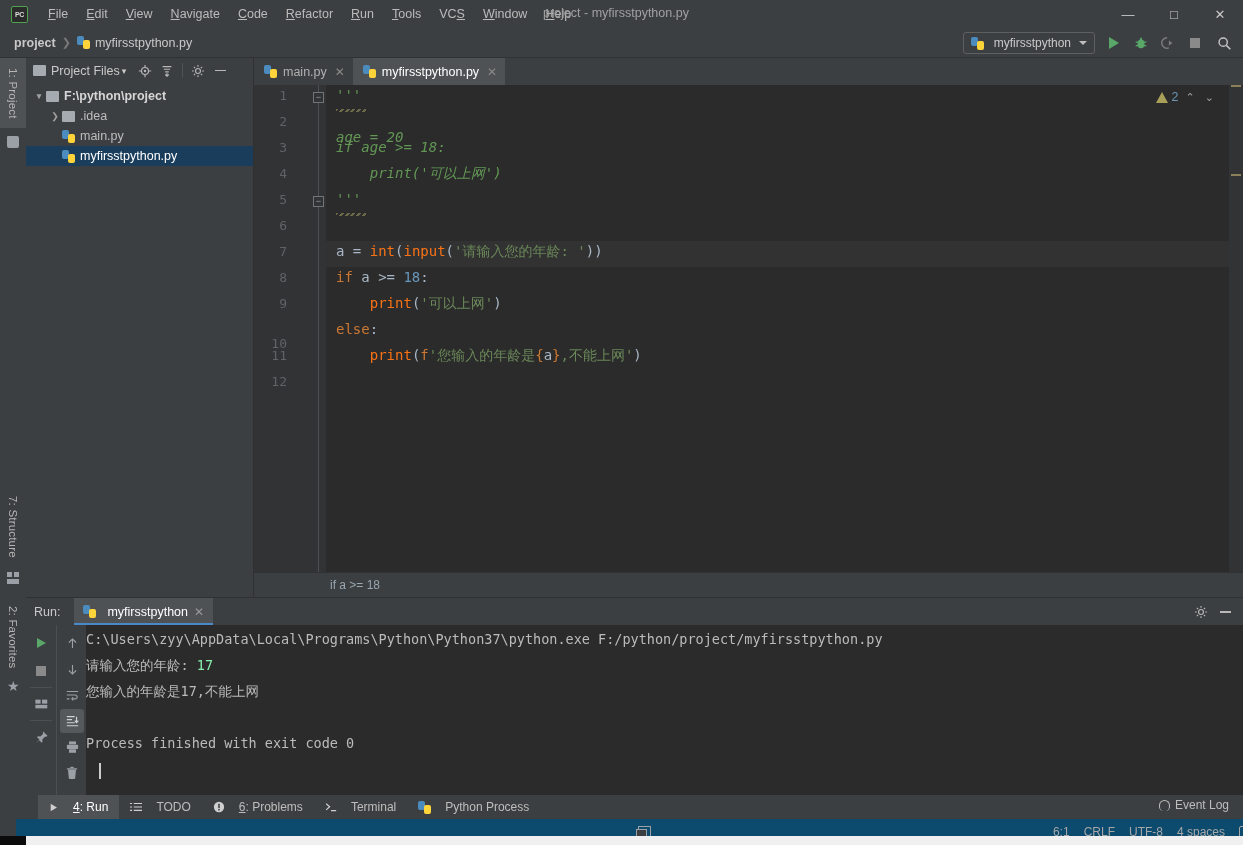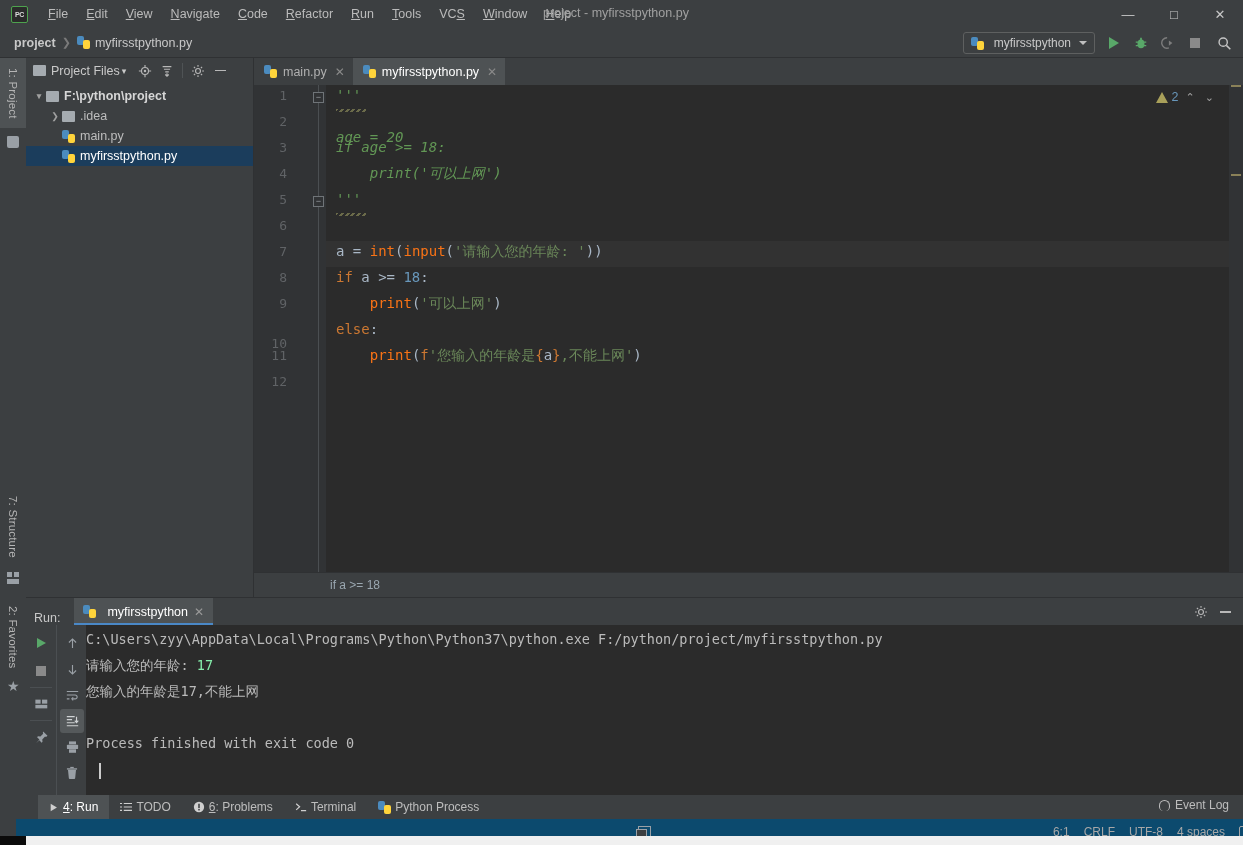--- a/index.html
+++ b/index.html
@@ -160,21 +160,21 @@
   .chev { color:#a0a0a0; font-size:11px; padding:0 3px; }
   .strip-mark { position:absolute; right:2px; width:10px; height:2px; background:#8a8158; }
   .bcbar {
     position:absolute; left:0; bottom:0; width:989px; height:25px;
     background:#3c3f41; display:flex; align-items:center; padding-left:76px;
     color:#9aa7b0; font-size:12px; border-top:1px solid #2f3133;
   }
 
   
   .runpanel { position:absolute; left:26px; top:597px; width:1217px; height:198px; background:#3c3f41; border-top:1px solid #2f3133; }
-  .runhdr { height:27px; display:flex; align-items:flex-end; position:relative; }
+  .runhdr { height:27px; display:flex; align-items:center; position:relative; }
   .runlabel { color:#c9c9c9; font-size:12.5px; margin-left:8px; margin-right:14px; }
   .runtab {
     display:flex; align-items:center; gap:6px; padding:0 9px; height:27px;
     background:#4e5254; color:#ffffff; font-size:12.5px; position:relative;
   }
   .runtab:after { content:""; position:absolute; left:0; right:0; bottom:0; height:2px; background:#4a88c7; }
   .runtab .x { color:#9a9a9a; font-size:12px; }
   .hdr-ico { position:absolute; top:4px; width:20px;height:20px; display:flex;align-items:center;justify-content:center; color:#b5b5b5; font-size:13px; }
 
   .runbody { position:absolute; left:0; top:27px; width:1217px; height:171px; background:#2b2b2b; display:flex; }
@@ -189,21 +189,21 @@
   .console {
     flex:1; background:#2b2b2b; position:relative;
     font-family:"DejaVu Sans Mono", monospace; font-size:13.5px;
   }
   .cl { position:absolute; left:0; white-space:pre; color:#bbbbbb; }
   .c-green { color:#86efac; }
   .ccaret { position:absolute; width:1.5px; height:16px; background:#cccccc; }
 
   
   .statusbar { position:absolute; left:0; top:795px; width:1243px; height:24px; background:#3c3f41; display:flex; align-items:center; }
-  .sb-tab { display:flex; align-items:center; gap:4px; height:24px; padding:0 11px; color:#bdbdbd; font-size:12px; }
+  .sb-tab { display:flex; align-items:center; gap:14px; height:24px; padding:0 11px; color:#bdbdbd; font-size:12px; }
   .sb-tab.active { background:#4e5254; color:#ffffff; }
   .sb-tab u { text-decoration:underline; }
   .eventlog { position:absolute; right:14px; top:3px; display:flex; align-items:center; gap:5px; color:#bdbdbd; font-size:12px; }
   .bell { width:11px;height:11px;border:1.4px solid #bdbdbd;border-radius:50% 50% 40% 40%; border-bottom:none; }
 
   .statusbar2 { position:absolute; left:16px; top:819px; width:1243px; height:26px; background:#0c4a6e; display:flex; align-items:center;justify-content:center; }
   .sb2-ico { width:13px;height:13px;border:1.4px solid #9aa0a6; margin-left:14px; position:relative; }
   .sb2-ico:before{content:"";position:absolute;left:-3px;top:2px;width:9px;height:9px;border:1.4px solid #9aa0a6;background:#3c3f41;}
   .sb2-right { position:absolute; right:8px; display:flex; align-items:center; gap:14px; color:#a7a7a7; font-size:12px; }
 

